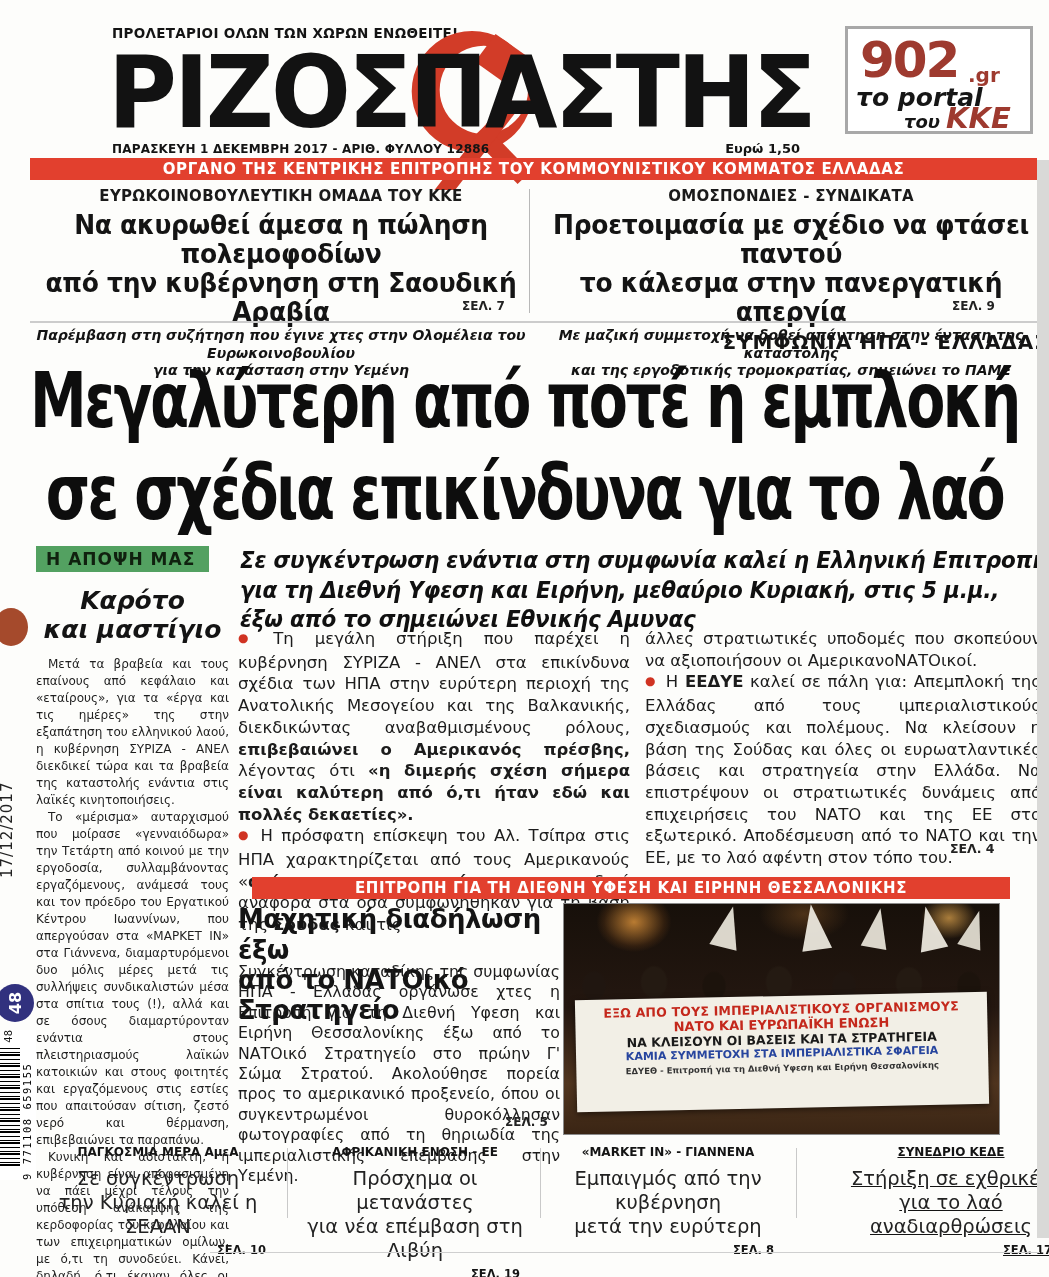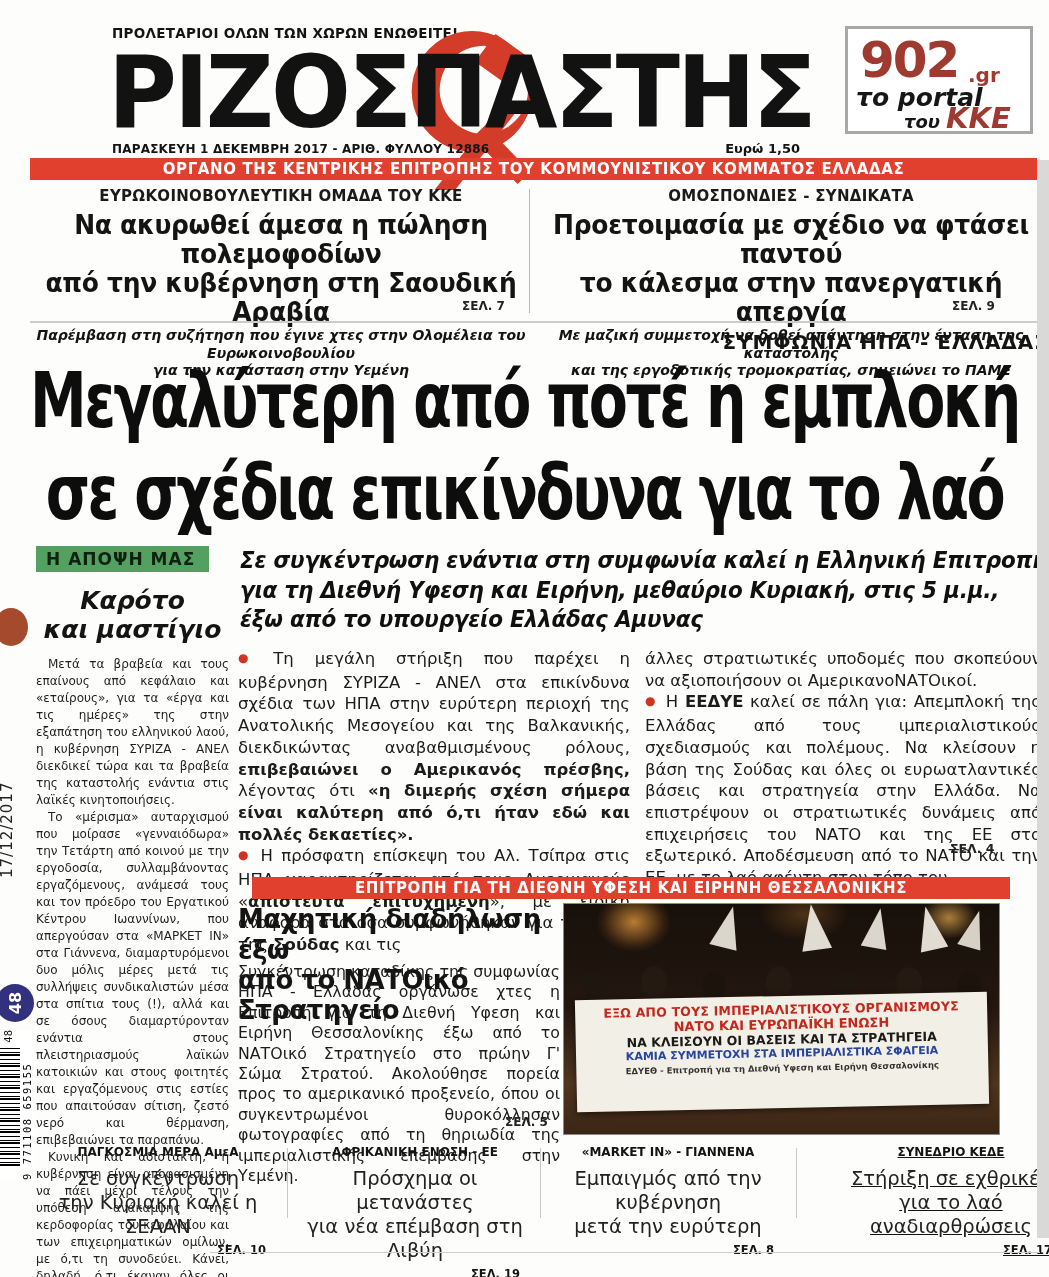--- a/index.html
+++ b/index.html
@@ -48,21 +48,21 @@
 
   
   .lead-kicker { left:0; top:330px; width:1049px; text-align:right; font-size:20px; font-weight:800; letter-spacing:1px; }
   .hl { left:20px; width:1009px; text-align:center; white-space:nowrap;
         font-size:57px; font-weight:800; letter-spacing:-2.5px; color:#0d0d0d;
         transform:scaleY(1.34); transform-origin:center top; }
   .hl1 { top:356px; } .hl2 { top:448px; }
   .lead-subhead { left:240px; top:546px; width:810px; font-size:21.5px; font-weight:700; font-style:italic;
         line-height:28.5px; letter-spacing:-.2px; color:#101010; transform:scaleY(1.04); transform-origin:left top; }
 
-  .bodycol { font-size:16.5px; line-height:21.7px; text-align:justify; color:#1c1c1c;margin-top:20px; }
+  .bodycol { font-size:16.5px; line-height:21.7px; text-align:justify; color:#1c1c1c; }
   .col1 { left:238px; top:628px; width:392px; }
   .col2 { left:645px; top:628px; width:396px; }
   .bodycol p { margin:0; }
   .bullet { color:#d03322; font-size:12px; margin-right:9px; position:relative; top:-2px; }
   .b { font-weight:bold; }
   .ref4 { left:950px; top:841px; font-size:12.5px; }
 
   
   .opinion { left:36px; top:546px; width:193px; }
   .op-badge { display:inline-block; background:#53a161; color:#10210f; font-size:17px; font-weight:700;
@@ -191,21 +191,21 @@
 
   <div class="abs hrule1"></div>
 
   <div class="abs lead-kicker">ΣΥΜΦΩΝΙΑ ΗΠΑ - ΕΛΛΑΔΑΣ</div>
   <div class="abs hl hl1">Μεγαλύτερη από ποτέ η εμπλοκή</div>
   <div class="abs hl hl2">σε σχέδια επικίνδυνα για το λαό</div>
 
   <div class="abs lead-subhead">
     <div>Σε συγκέντρωση ενάντια στη συμφωνία καλεί η Ελληνική Επιτροπή</div>
     <div>για τη Διεθνή Υφεση και Ειρήνη, μεθαύριο Κυριακή, στις 5 μ.μ.,</div>
-    <div>έξω από το υπουργείο Ελλάδας Αμυνας</div>
+    <div>έξω από το σημειώνει Εθνικής Αμυνας</div>
   </div>
 
   <div class="abs bodycol col1">
       <p><span class="bullet">●</span><span>Τη μεγάλη στήριξη που παρέχει η κυβέρνηση ΣΥΡΙΖΑ - ΑΝΕΛ στα επικίνδυνα σχέδια των ΗΠΑ στην ευρύτερη περιοχή της Ανατολικής Μεσογείου και της Βαλκανικής, διεκδικώντας αναβαθμισμένους ρόλους, </span><span class="b">επιβεβαιώνει ο Αμερικανός πρέσβης,</span><span> λέγοντας ότι </span><span class="b">«η διμερής σχέση σήμερα είναι καλύτερη από ό,τι ήταν εδώ και πολλές δεκαετίες».</span></p>
       <p><span class="bullet">●</span><span>Η πρόσφατη επίσκεψη του Αλ. Τσίπρα στις ΗΠΑ χαρακτηρίζεται από τους Αμερικανούς «</span><span class="b">απίστευτα επιτυχημένη</span><span>», με ειδική αναφορά στα όσα συμφωνήθηκαν για τη βάση της </span><span class="b">Σούδας</span><span> και τις</span></p>
     </div>
   <div class="abs bodycol col2">
       <p><span>άλλες στρατιωτικές υποδομές που σκοπεύουν να αξιοποιήσουν οι ΑμερικανοΝΑΤΟικοί.</span></p>
       <p><span class="bullet">●</span><span>Η </span><span class="b">ΕΕΔΥΕ</span><span> καλεί σε πάλη για: Απεμπλοκή της Ελλάδας από τους ιμπεριαλιστικούς σχεδιασμούς και πολέμους. Να κλείσουν η βάση της Σούδας και όλες οι ευρωατλαντικές βάσεις και στρατηγεία στην Ελλάδα. Να επιστρέψουν οι στρατιωτικές δυνάμεις από επιχειρήσεις του ΝΑΤΟ και της ΕΕ στο εξωτερικό. Αποδέσμευση από το ΝΑΤΟ και την ΕΕ, με το λαό αφέντη στον τόπο του.</span></p>
     </div>

